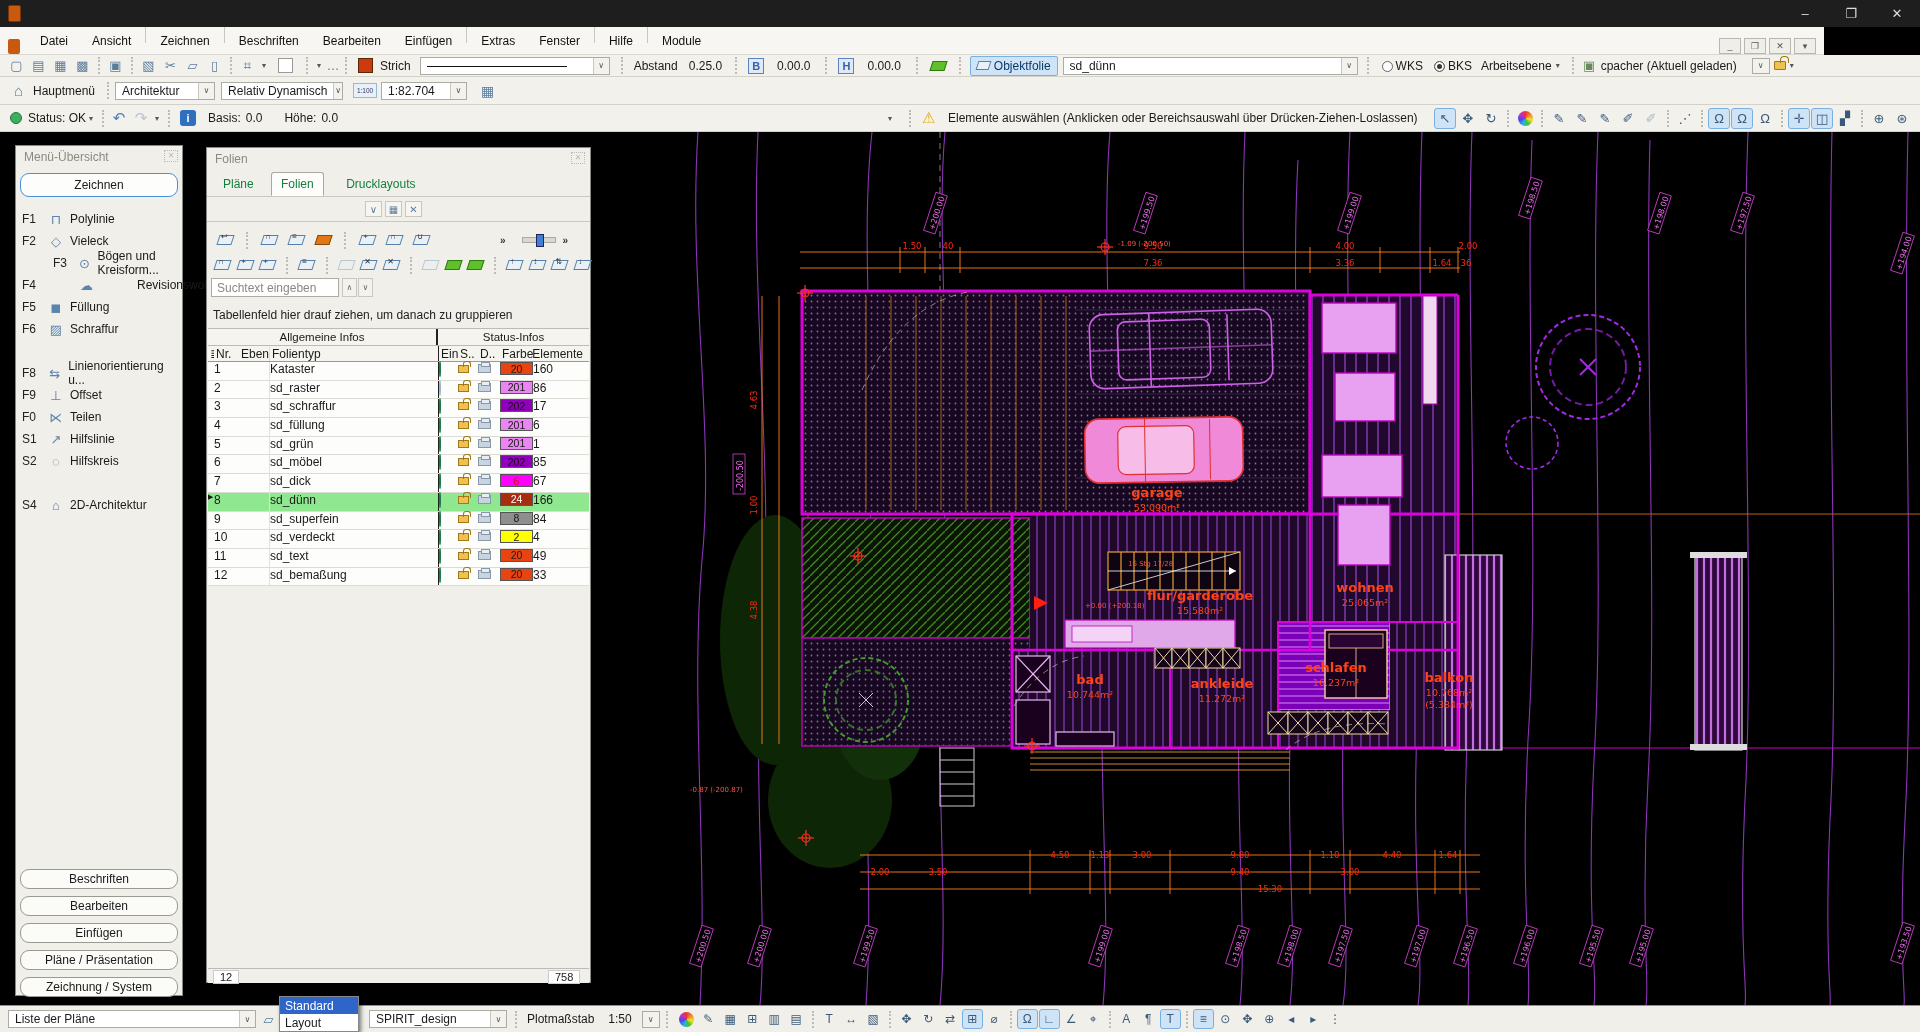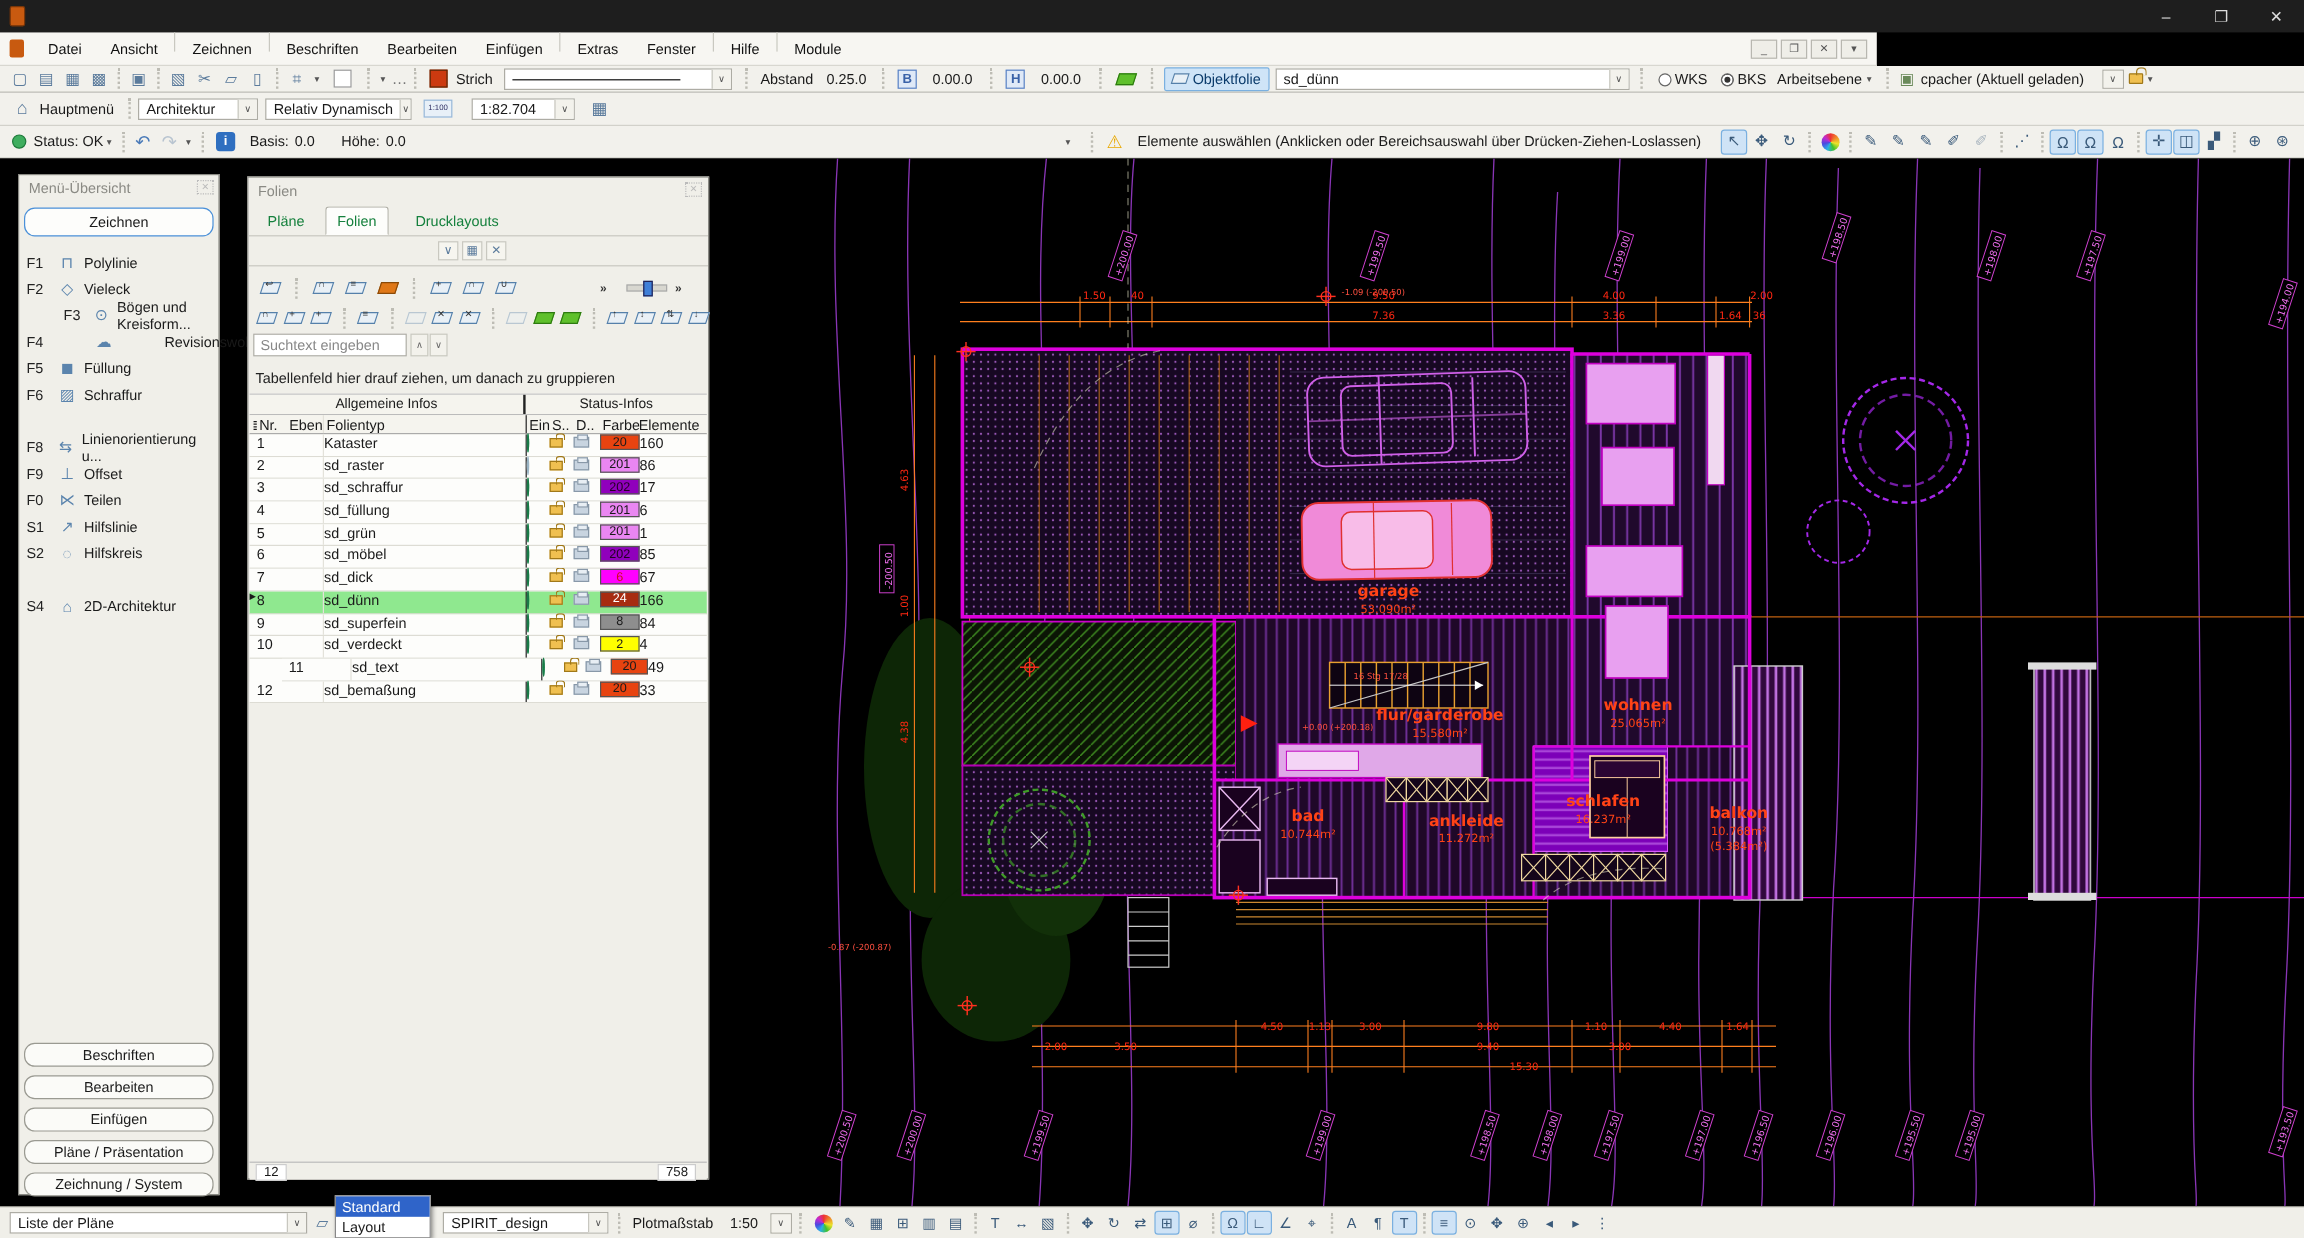--- a/index.html
+++ b/index.html
@@ -10,22 +10,22 @@
   #titlebar { position:absolute; left:0; top:0; width:1920px; height:27px; background:#1e1e1e;
     display:flex; align-items:center; }
   #titlebar .appico { width:13px; height:17px; margin:0 9px 0 8px; background:#c85a10;
     border-radius:2px; border:1px solid #7a3608; }
   #titlebar .ttl { color:#e6e6e6; font-size:12px; white-space:nowrap; }
   #titlebar .winbtns { margin-left:auto; display:flex; }
   #titlebar .winbtns span { width:46px; height:27px; display:flex; align-items:center; justify-content:center;
     color:#dcdcdc; font-size:13px; }
 
   
-  #menubar { position:absolute; left:0; top:27px; width:1564px; height:28px; background:#f7f6f2;
-    display:flex; align-items:center; border-bottom:1px solid #d8d7d0; }
+  #menubar { position:absolute; left:0; top:27px; width:1824px; height:28px; background:#f7f6f2;
+    display:flex; align-items:flex-end; border-bottom:1px solid #d8d7d0; }
   #menubar .appico { width:12px; height:15px; margin:0 8px; background:#c85a10; border-radius:2px; }
   #menubar .mitem { padding:0 12px; height:100%; display:flex; align-items:center; color:#111; }
   #menubar .msep { width:1px; height:16px; background:#c9c8c0; margin:0 2px; }
   #menubar .mini { margin-left:auto; display:flex; align-items:center; padding-right:8px; }
   #menubar .mini span { width:22px; height:16px; border:1px solid #b8b7b0; background:#efeee8;
     display:flex; align-items:center; justify-content:center; font-size:9px; color:#555; margin-left:3px; }
 
   
   .tbar { position:absolute; left:0; width:1920px; background:#f2f1ec; border-bottom:1px solid #d2d1ca; }
   #tb2 { top:55px; height:22px; }
@@ -253,21 +253,21 @@
     <span class="vsep" style="margin-left:12px"></span>
     <span class="combo" style="width:100px;margin-left:2px">
       <span class="cv" style="flex:1">Architektur</span>
         <span class="ca">∨</span>
     </span>
     <span class="combo" style="width:122px;margin-left:6px">
       <span class="cv" style="flex:1">Relativ Dynamisch</span>
         <span class="ca">∨</span>
     </span>
     <span style="display:inline-flex;align-items:center;justify-content:center;width:24px;height:15px;border:1px solid #98b8d8;background:#e8f0f8;font-size:6.5px;color:#336;margin-left:10px">1:100</span>
-    <span class="combo" style="width:86px;margin-left:16px">
+    <span class="combo" style="width:86px;margin-left:4px">
       <span class="cv" style="flex:1">1:82.704</span>
         <span class="ca">∨</span>
     </span>
     <span class="ti" style="margin-left:10px;font-size:14px">▦</span>
   </div>
 </div>
 
 <div id="tb4" class="tbar">
   <div style="display:flex;align-items:center;height:100%;padding-left:10px;position:relative">
     <span style="width:12px;height:12px;border-radius:50%;background:#3fae5f;border:1px solid #1d7a3a"></span>
@@ -1099,21 +1099,21 @@
           <span class="c-eb"></span>
           <span class="c-ty">sd_verdeckt</span>
           <span class="c-ein"><span class="dot"></span></span>
           <span class="c-s"><span class="plock"></span></span>
           <span class="c-d"><span class="prnt"></span></span>
           <span class="c-fa">
             <span class="chip" style="background: rgb(255, 255, 0); color: rgb(26, 26, 26);">2</span>
           </span>
           <span class="c-el">4</span>
         </span>
-        <span class="trow" style="display: flex; margin-left: 27px;">
+        <span class="trow" style="display: flex;">
           <span class="c-mk"></span>
           <span class="c-nr">11</span>
           <span class="c-eb"></span>
           <span class="c-ty">sd_text</span>
           <span class="c-ein"><span class="dot"></span></span>
           <span class="c-s"><span class="plock"></span></span>
           <span class="c-d"><span class="prnt"></span></span>
           <span class="c-fa">
             <span class="chip" style="background: rgb(232, 67, 16); color: rgb(26, 26, 26);">20</span>
           </span>

